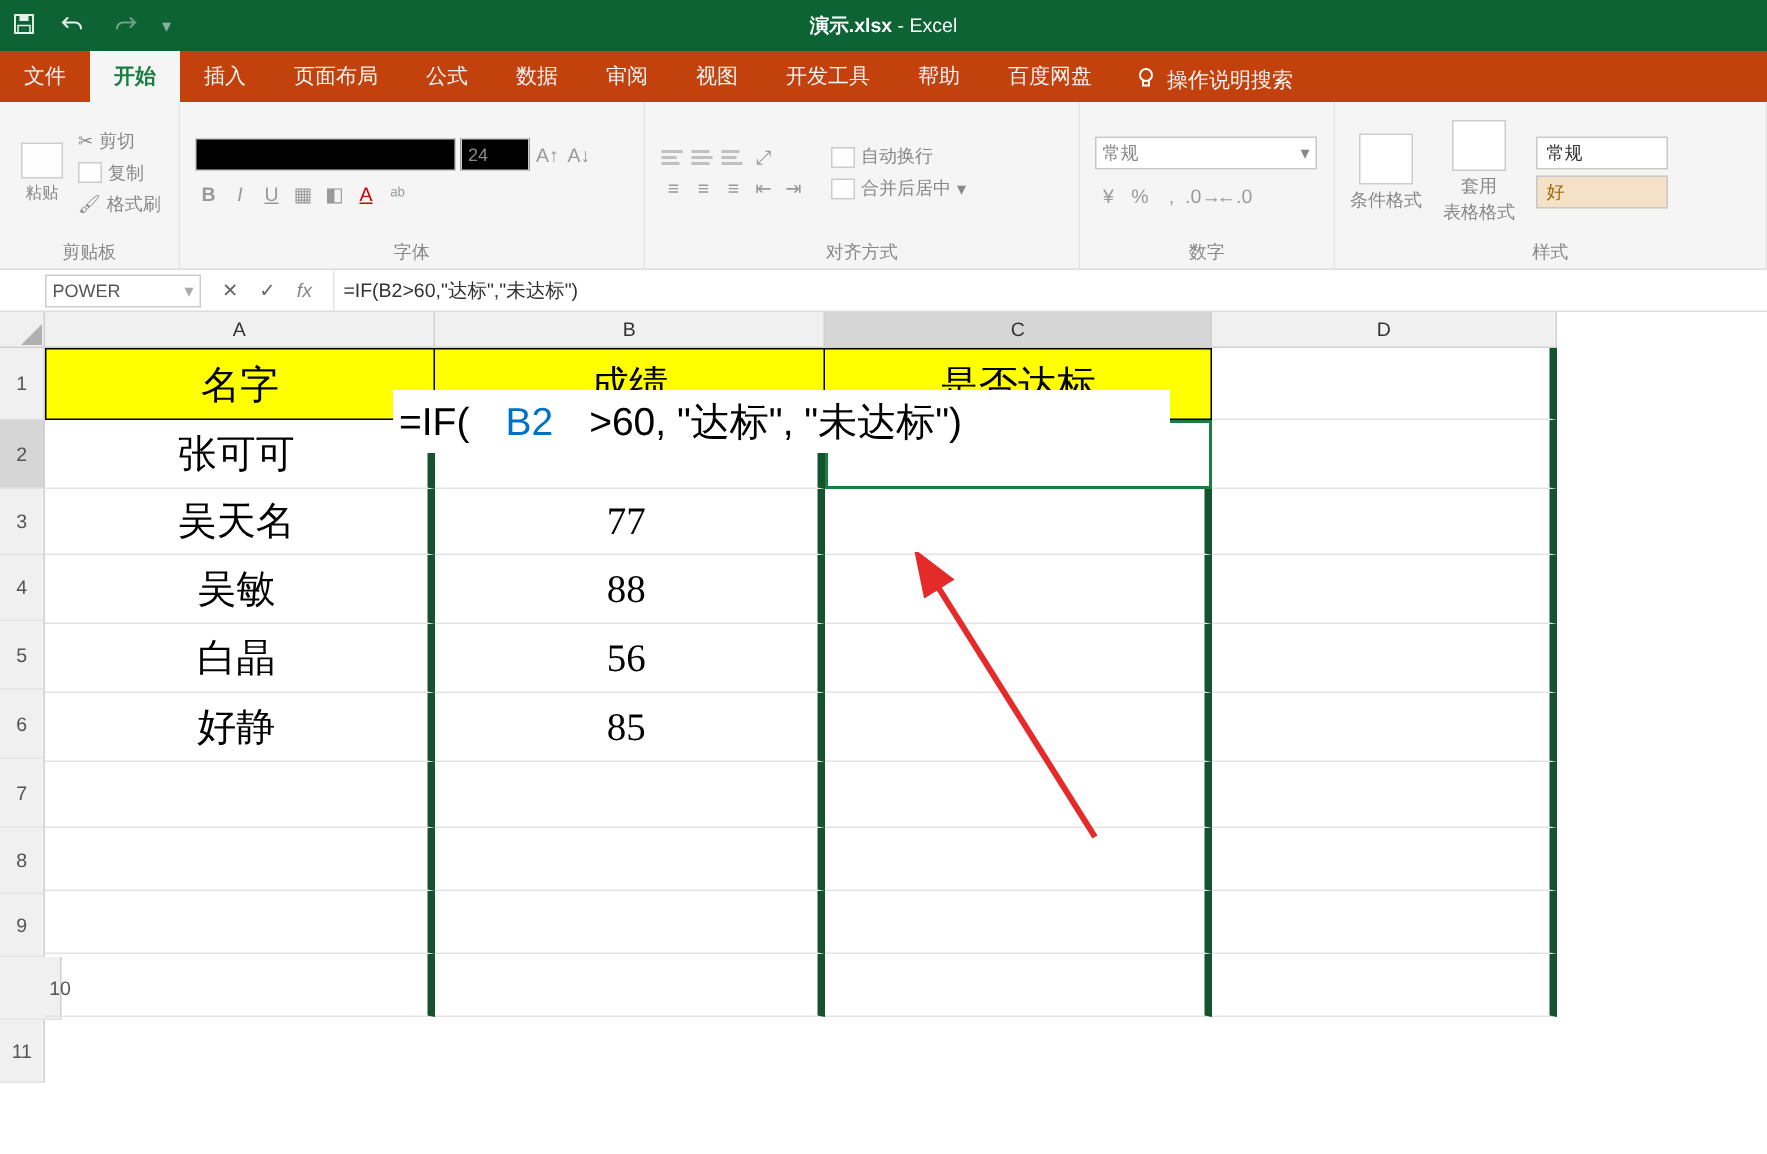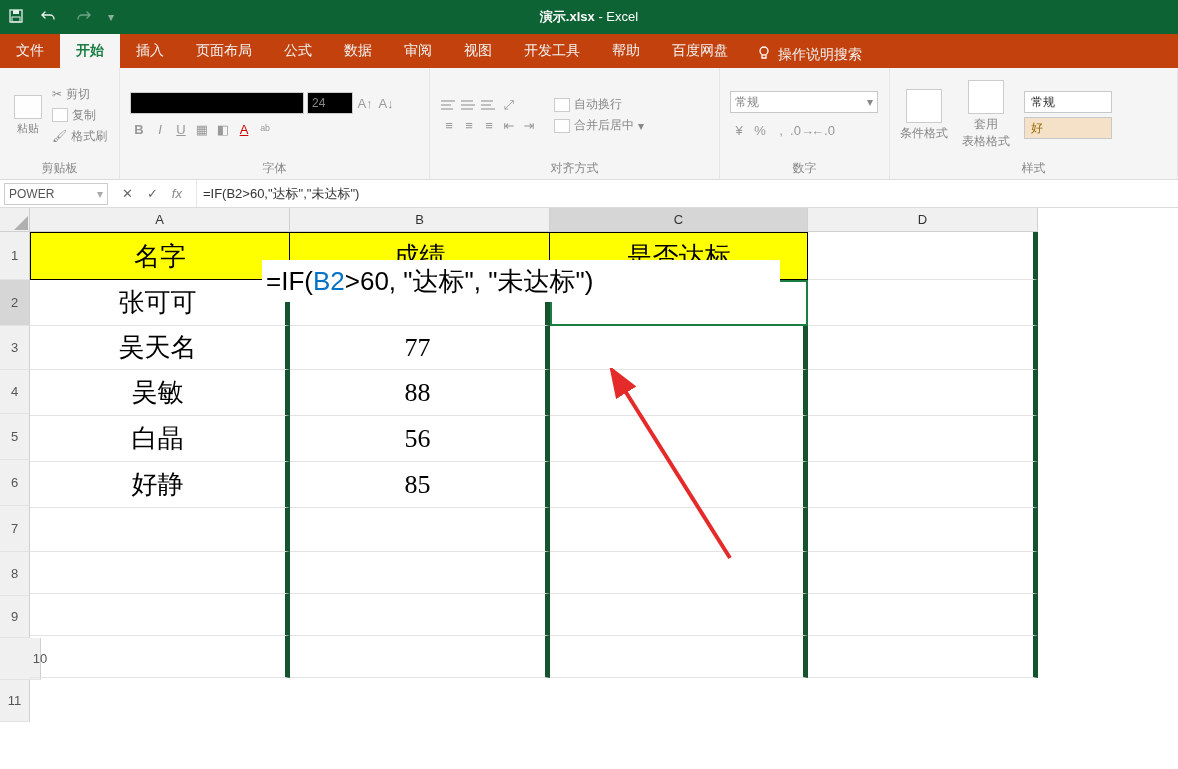--- a/index.html
+++ b/index.html
@@ -40,21 +40,21 @@
     .num-combo { border: 1px solid #c8c8c8; height: 22px; width: 148px; background: #fff; display: flex; align-items: center; padding: 0 4px; font-size: 12px; color: #888; justify-content: space-between;}
     .styles-body { display: flex; gap: 14px; }
     .style-big { display: flex; flex-direction: column; align-items: center; gap: 2px; font-size: 12px; color: #888;}
     .style-ico { width: 36px; height: 34px; border: 1px solid #ccc; background: #fff; }
     .cell-styles { display: flex; flex-direction: column; gap: 4px; }
     .cell-style { width: 88px; height: 22px; border: 1px solid #c8c8c8; display: flex; align-items: center; padding: 0 6px; font-size: 12px;}
     .cs1 { background: #fff; color: #333;}
     .cs2 { background: #f5e0c8; color: #996b0a;}
     
     
-    .fbar { height: 28px; border-bottom: 1px solid #dcdcdc; display: flex; align-items: center; font-size: 13px; }
+    .fbar { height: 28px; border-bottom: 1px solid #dcdcdc; display: flex; align-items: center; font-size: 13px; padding-left: 26px; }
     .name-box { width: 104px; height: 22px; border: 1px solid #ccc; display: flex; align-items: center; justify-content: space-between; padding: 0 4px; margin-left: 4px; color: #555; font-size: 12px;}
     .fb-btns { display: flex; align-items: center; gap: 14px; margin: 0 14px; color: #666;}
     .fx { font-style: italic; color: #888; }
     .formula-input { flex: 1; padding: 0 6px; color: #333; font-size: 13px; border-left: 1px solid #e5e5e5; height: 100%; display: flex; align-items: center;}
     
     
     .sheet { position: relative; }
     .corner { position: absolute; left: 0; top: 0; width: 30px; height: 24px; background: #f0f0f0; border-right: 1px solid #d0d0d0; border-bottom: 1px solid #d0d0d0; display:flex; align-items:flex-end; justify-content:flex-end;}
     .corner::after { content:''; width:0; height:0; border-left:14px solid transparent; border-bottom:14px solid #b0b0b0; margin:1px;}
     .col-headers { position: absolute; left: 30px; top: 0; height: 24px; display: flex; }
@@ -62,21 +62,21 @@
     .col-h.sel { background: #d6d6d6; }
     .row-headers { position: absolute; left: 0; top: 24px; width: 30px; }
     .row-h { width: 30px; border-right: 1px solid #d0d0d0; border-bottom: 1px solid #e3e3e3; background: #f0f0f0; display: flex; align-items: center; justify-content: center; font-size: 13px; color: #555;}
     .row-h.sel { background: #d6d6d6; }
     .cells { position: absolute; left: 30px; top: 24px; }
     .row { display: flex; }
     .cell { border-right: 5px solid #14532d; border-bottom: 1px solid #e3e3e3; display: flex; align-items: center; justify-content: center; font-size: 26px; font-family: "SimSun", serif; color: #000; overflow: visible; white-space: nowrap;}
     .header-cell { background: #ffff00; border-right: 1px solid #000; border-bottom: 1px solid #000; border-top: 1px solid #000;}
     .header-cell.first { border-left: 1px solid #000; }
     .cell-active { border: 2px solid #1a7d42; background: #fff; }
-    .formula-display { font-family: "SimSun", monospace; font-size: 26px; position: absolute; left: 262px; top: 52px; background: #fff; z-index: 10; height: 42px; width: 518px; display: flex; align-items: center; padding-left:4px;}
+    .formula-display { font-family: "SimSun", monospace; font-size: 26px; position: absolute; left: 262px; top: 52px; background: #fff; z-index: 10; height: 42px; width: 518px; display: flex; align-items: center; padding-left:4px;gap:24px;}
     .formula-display .ref { color: #0072c6; }
     
     
     .arrow { position: absolute; z-index: 50; pointer-events: none;}
   </style>
 </head>
 <body>
 
 <div class="titlebar">
   <div class="qat">

